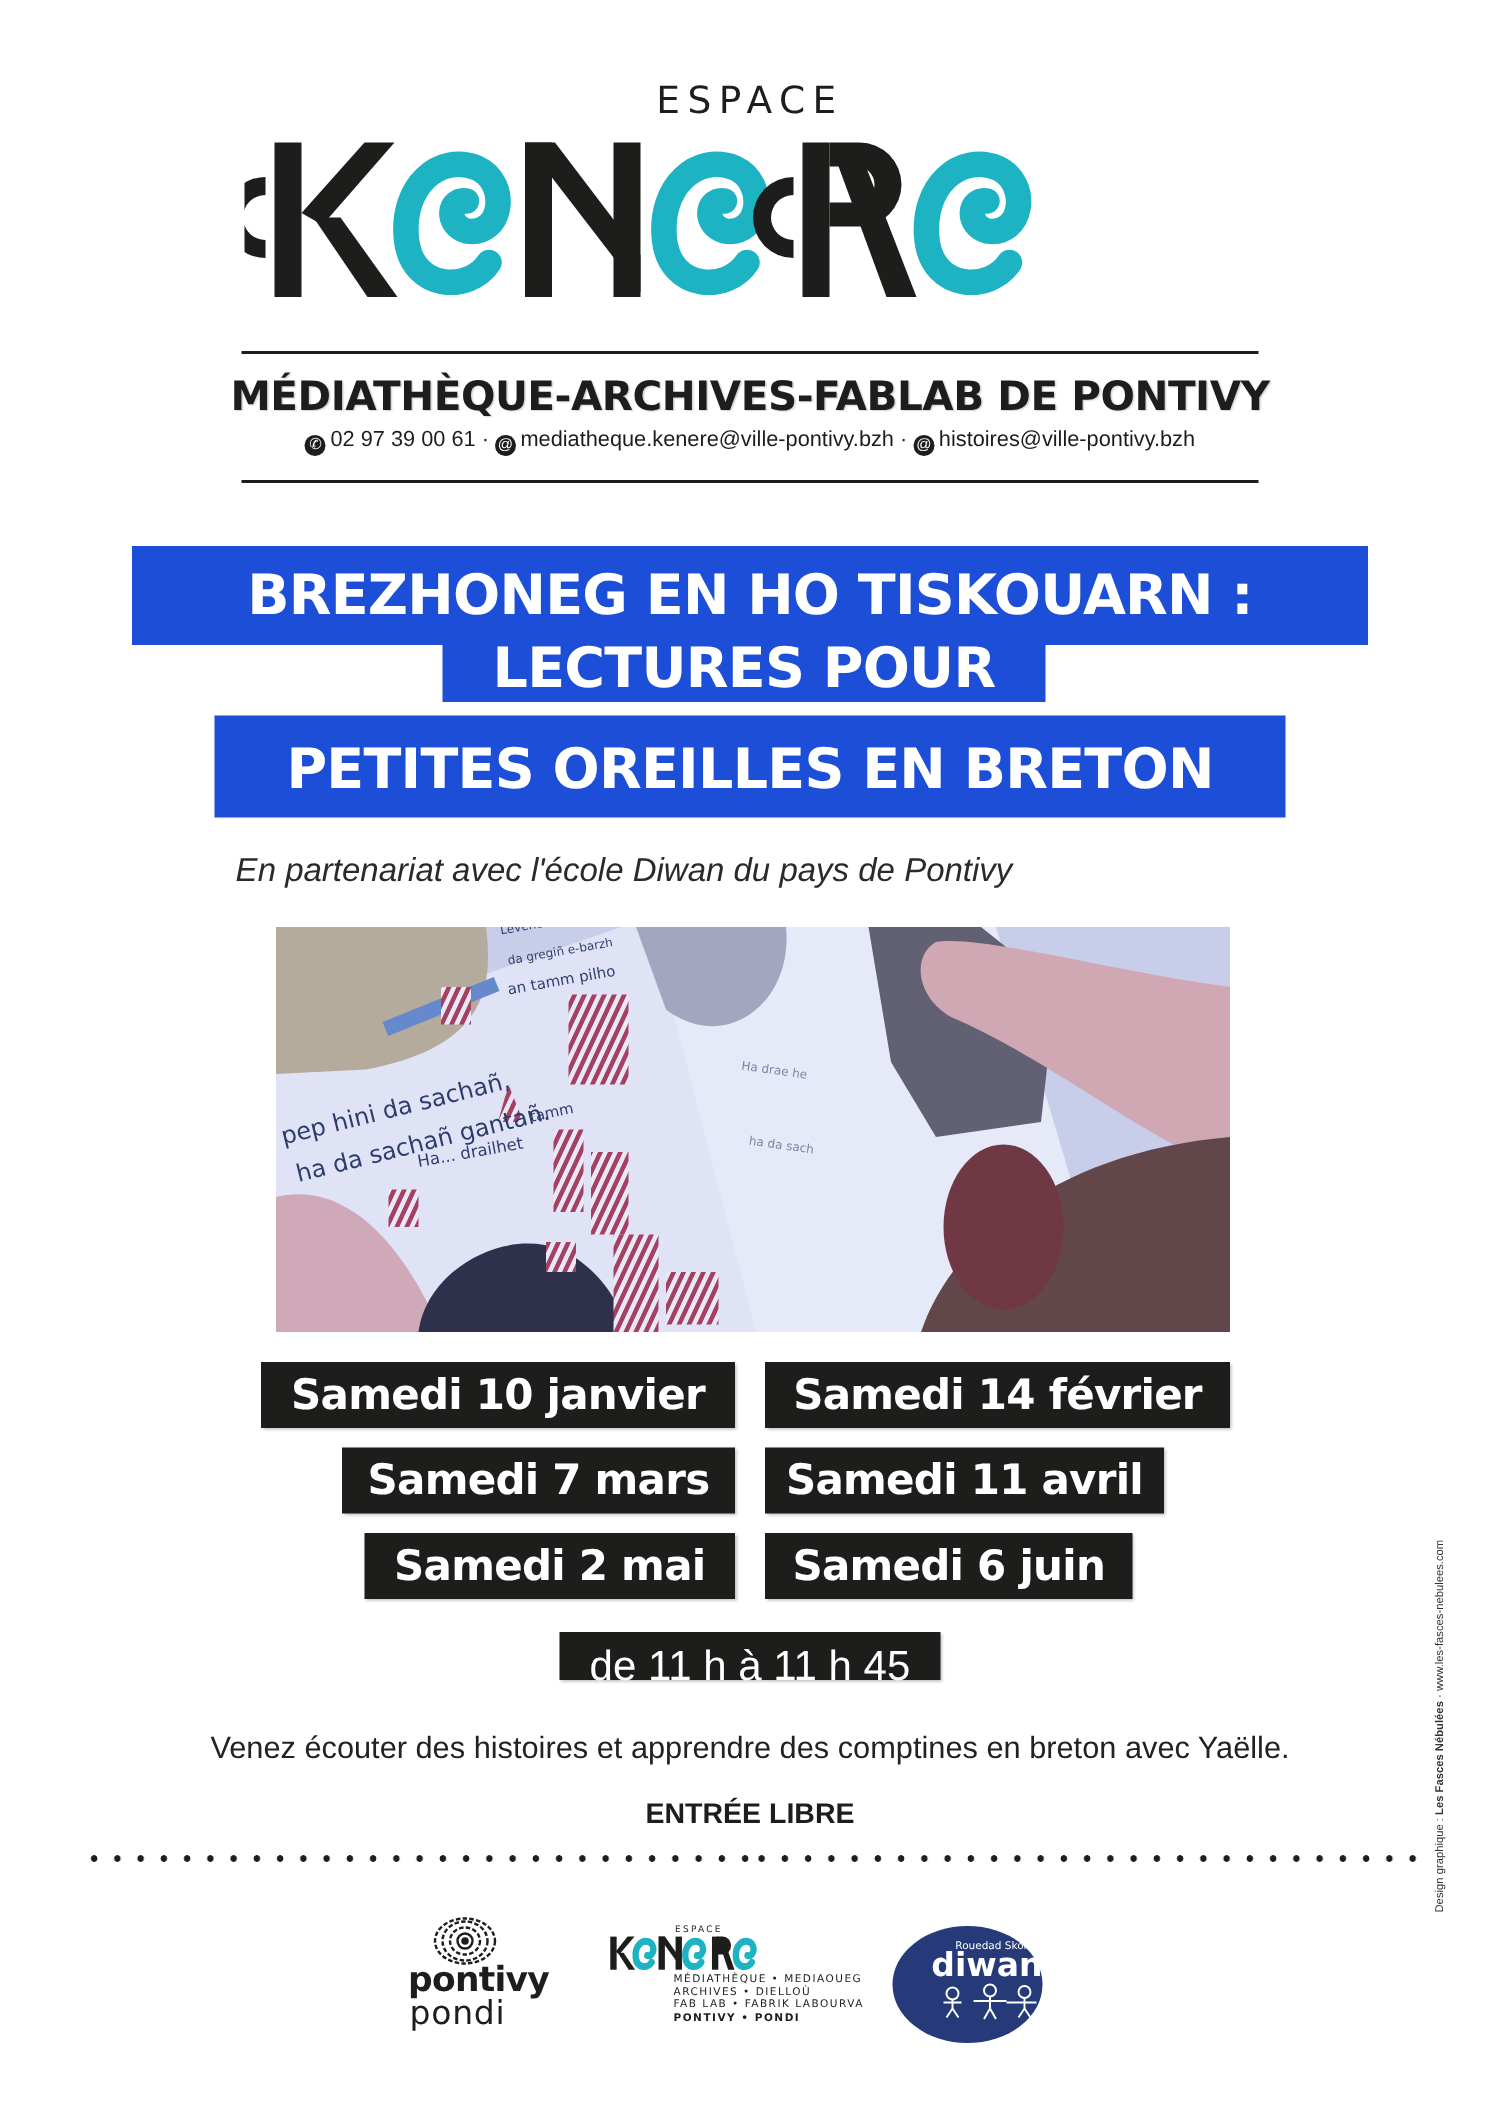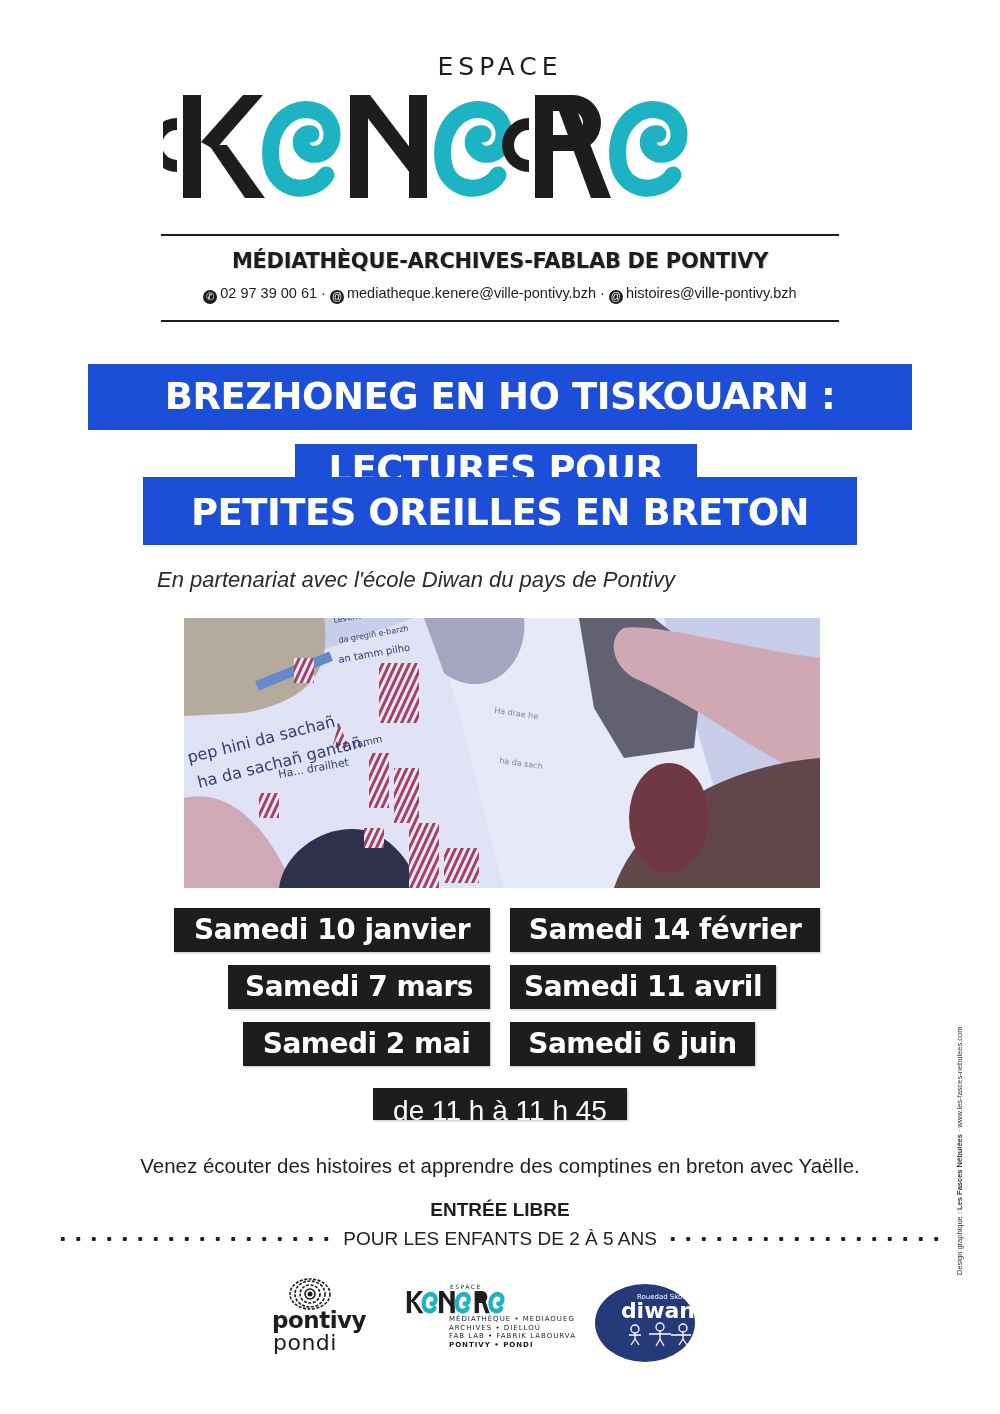--- a/index.html
+++ b/index.html
@@ -4,28 +4,28 @@
 <style>
   * { box-sizing: border-box; margin: 0; padding: 0; }
   body { width: 1000px; height: 1414px; background: #ffffff; position: relative; overflow: hidden; font-family: "DejaVu Sans", "Liberation Sans", sans-serif; color: #1d1d1b; }
   .abs { position: absolute; }
 
   
   .espace { left: 0; width: 1000px; top: 52px; text-align: center; font-size: 25px; letter-spacing: 5px; font-family: "DejaVu Sans", sans-serif; color: #1d1d1b; }
   .logo-svg { left: 163px; top: 90px; width: 675px; height: 112px; }
 
   .rule { left: 161px; width: 678px; height: 2px; background: #1d1d1b; }
-  .subtitle { left: 0; width: 1000px; top: 249px; text-align: center; font-size: 21px; font-weight: bold; font-family: "DejaVu Sans", sans-serif; letter-spacing: -0.3px; text-shadow: 1px 1px 1px rgba(0,0,0,0.18); }
+  .subtitle { left: 0; width: 1000px; top: 249px; text-align: center; font-size: 27px; font-weight: bold; font-family: "DejaVu Sans", sans-serif; letter-spacing: -0.3px; text-shadow: 1px 1px 1px rgba(0,0,0,0.18); }
   .contact { left: 0; width: 1000px; top: 285px; text-align: center; font-size: 14.5px; font-family: "Liberation Sans", sans-serif; white-space: nowrap; }
   .contact .ic { display: inline-block; width: 14px; height: 14px; border-radius: 50%; background: #1d1d1b; color: #fff; font-size: 10px; line-height: 14px; text-align: center; vertical-align: -2px; margin-right: 3px; }
 
   
   .band { background: #1d4ed8; color: #fff; font-weight: bold; font-family: "DejaVu Sans", sans-serif; text-align: center; white-space: nowrap; letter-spacing: -0.5px; }
   .band1 { left: 88px; top: 364px; width: 824px; height: 66px; font-size: 37px; line-height: 66px; }
-  .band2 { left: 295px; top: 444px; width: 402px; height: 48px; font-size: 37px; line-height: 52px; }
+  .band2 { left: 295px; top: 420px; width: 402px; height: 48px; font-size: 37px; line-height: 52px; }
   .band3 { left: 143px; top: 477px; width: 714px; height: 68px; font-size: 37px; line-height: 72px; }
 
   .partner { left: 0; width: 832px; top: 567px; text-align: center; font-size: 22px; font-style: italic; font-family: "Liberation Sans", sans-serif; color: #2a2a2a; }
 
   
   .photo { left: 184px; top: 618px; width: 636px; height: 270px; overflow: hidden; background: #b9bfd8; }
 
   
   .date { background: #1d1d1b; color: #fff; font-weight: bold; font-family: "DejaVu Sans", sans-serif; font-size: 28px; height: 44px; line-height: 44px; white-space: nowrap; text-align: center; box-shadow: 1px 1px 2px rgba(0,0,0,0.25); letter-spacing: -0.5px; }
   .time { background: #1d1d1b; color: #fff; font-family: "Liberation Sans", sans-serif; font-size: 28px; height: 32px; line-height: 45px; text-align: center; left: 373px; top: 1088px; width: 254px; box-shadow: 1px 1px 2px rgba(0,0,0,0.25); }
@@ -166,21 +166,20 @@
 <div class="abs date" style="left:510px; top:965px; width:266px;">Samedi 11 avril</div>
 <div class="abs date" style="left:243px; top:1022px; width:247px;">Samedi 2 mai</div>
 <div class="abs date" style="left:510px; top:1022px; width:245px;">Samedi 6 juin</div>
 
 <div class="abs time">de 11 h à 11 h 45</div>
 
 <div class="abs desc">Venez écouter des histoires et apprendre des comptines en breton avec Yaëlle.</div>
 <div class="abs entree">ENTRÉE LIBRE</div>
 <div class="abs enfants-row">
   <div class="dots"></div>
-  <span class="enfants">POUR LES ENFANTS DE 2 À 5 ANS</span>
   <div class="dots"></div>
 </div>
 
 <div class="abs credit">
   <span>Design graphique : </span><b>Les Fasces Nébulées</b><span> · www.les-fasces-nebulees.com</span>
 </div>
 
 <svg class="abs" style="left:278px; top:1278px; width:60px; height:32px;" viewBox="0 0 60 32">
   <g fill="none" stroke="#1d1d1b" stroke-width="1.6" stroke-dasharray="3 1.5">
     <ellipse cx="32" cy="16" rx="5" ry="5" stroke-dasharray="none"></ellipse>

